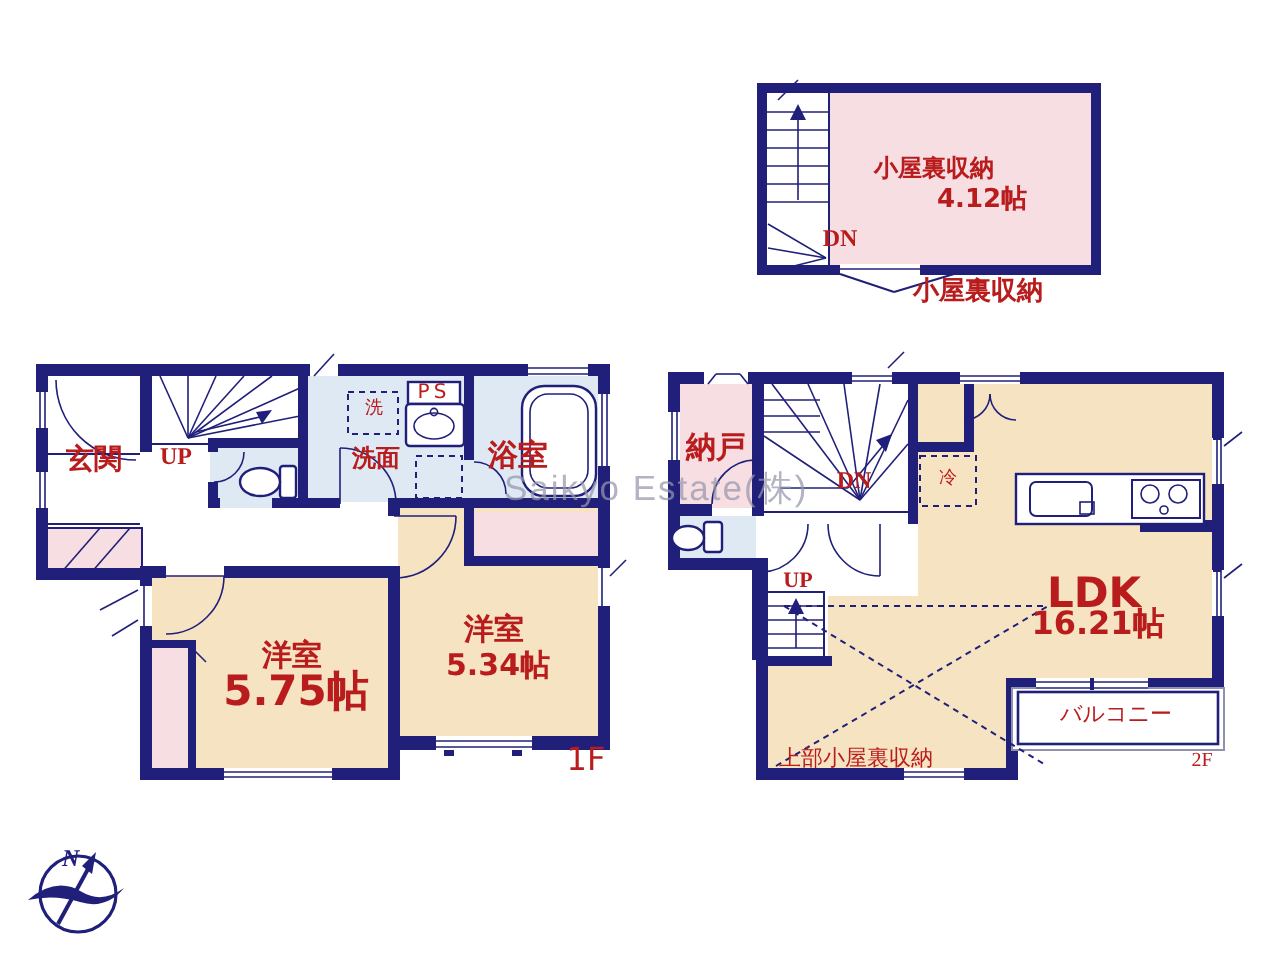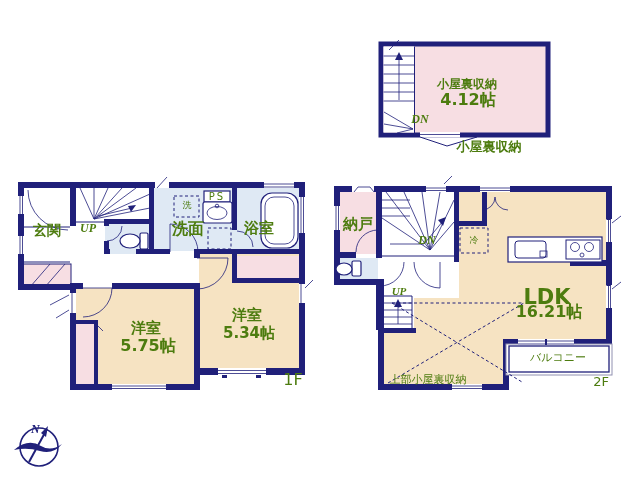--- a/index.html
+++ b/index.html
@@ -1,22 +1,22 @@
 <!DOCTYPE html>
 <html><head>
 <meta charset="utf-8">
 <style>
   html,body{margin:0;padding:0;background:#ffffff;}
   #canvas{position:relative;width:640px;height:480px;background:#ffffff;overflow:hidden;
           font-family:"DejaVu Sans",sans-serif;}
   #plan-svg{position:absolute;left:0;top:0;z-index:0;}
-  .lbl{position:absolute;z-index:2;color:#4d7c0f;white-space:nowrap;
+  .lbl{position:absolute;z-index:2;color:#b91c1c;white-space:nowrap;
        transform:translate(-50%,-50%);font-family:"DejaVu Sans",sans-serif;line-height:1;}
   .b{font-weight:bold;}
-  .it{font-family:"Liberation Serif",serif;font-style:italic;font-weight:bold;}
+  .it{font-family:"Liberation Serif",serif;font-weight:bold;}
   .wm{position:absolute;z-index:1;color:rgba(150,150,170,0.72);font-size:17.5px;
       letter-spacing:1px;font-family:"Liberation Sans",sans-serif;white-space:nowrap;}
   
   .wall{fill:#20207a;}
   .thin{stroke:#20207a;stroke-width:1;fill:none;}
   .thin8{stroke:#20207a;stroke-width:.8;fill:none;}
   .dash{stroke:#20207a;stroke-width:1;stroke-dasharray:3 2.5;fill:none;}
   .fix{fill:#ffffff;stroke:#20207a;stroke-width:1.2;}
   .wgap{fill:#ffffff;}
   .pink{fill:#f7dee3;}
@@ -314,41 +314,42 @@
 
   <g>
     <circle cx="39" cy="447" r="19" fill="none" stroke="#20207a" stroke-width="1.6"></circle>
     <line x1="29" y1="462" x2="47" y2="429" stroke="#20207a" stroke-width="2"></line>
     <polygon points="48,426 41,433 46,437" fill="#20207a"></polygon>
     <path d="M 14 450 Q 28 438 41 446 Q 51 452 62 444 Q 53 455 40 451 Q 27 447 14 450 Z" fill="#20207a"></path>
     <text x="31" y="433" font-size="12" fill="#20207a" font-family="Liberation Serif, serif" font-style="italic" font-weight="bold">N</text>
   </g>
 </svg>
 
+<div class="wm" style="left:252px;top:232px;">Saikyo Estate(株)</div>
 
 <div class="lbl b" style="left:467px;top:84px;font-size:12px;">小屋裏収納</div>
-<div class="lbl b" style="left:468px;top:100px;font-size:16px;">4.12帖</div>
+<div class="lbl b" style="left:491px;top:100px;font-size:13px;">4.12帖</div>
 <div class="lbl it" style="left:420px;top:119px;font-size:12px;">DN</div>
 <div class="lbl b" style="left:489px;top:146px;font-size:13px;">小屋裏収納</div>
 
 <div class="lbl b" style="left:47px;top:230px;font-size:14px;">玄関</div>
 <div class="lbl it" style="left:88px;top:228px;font-size:12px;">UP</div>
 <div class="lbl" style="left:187px;top:205px;font-size:9px;">洗</div>
 <div class="lbl" style="left:217px;top:197px;font-size:10px;letter-spacing:2px;">PS</div>
-<div class="lbl b" style="left:188px;top:229px;font-size:16px;">洗面</div>
+<div class="lbl b" style="left:188px;top:229px;font-size:12px;">洗面</div>
 <div class="lbl b" style="left:259px;top:228px;font-size:15px;">浴室</div>
 <div class="lbl b" style="left:146px;top:328px;font-size:15px;">洋室</div>
-<div class="lbl b" style="left:148px;top:346px;font-size:16px;">5.75帖</div>
+<div class="lbl b" style="left:148px;top:346px;font-size:21px;">5.75帖</div>
 <div class="lbl b" style="left:247px;top:315px;font-size:15px;">洋室</div>
 <div class="lbl b" style="left:249px;top:333px;font-size:15px;">5.34帖</div>
 <div class="lbl" style="left:293px;top:380px;font-size:16px;">1F</div>
 
 <div class="lbl b" style="left:358px;top:224px;font-size:15px;">納戸</div>
 <div class="lbl it" style="left:427px;top:240px;font-size:12px;">DN</div>
 <div class="lbl" style="left:474px;top:240px;font-size:9px;">冷</div>
 <div class="lbl it" style="left:399px;top:291px;font-size:11px;">UP</div>
 <div class="lbl" style="left:547px;top:297px;font-size:21px;font-weight:600;">LDK</div>
 <div class="lbl b" style="left:549px;top:312px;font-size:16px;">16.21帖</div>
 <div class="lbl" style="left:558px;top:357px;font-size:11px;">バルコニー</div>
 <div class="lbl" style="left:428px;top:379px;font-size:11px;">上部小屋裏収納</div>
-<div class="lbl" style="left:601px;top:381px;font-size:13px;">2F</div>
+<div class="lbl" style="left:601px;top:381px;font-size:10px;font-family:Liberation Serif, serif;">2F</div>
 
 </div>
 
 </body></html>

